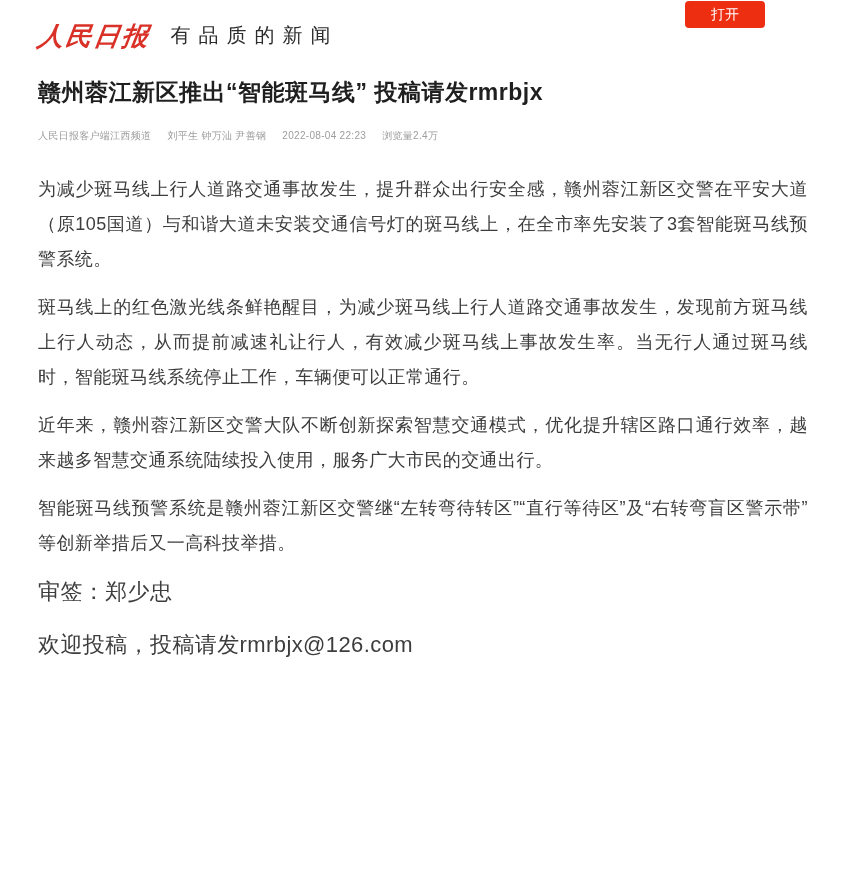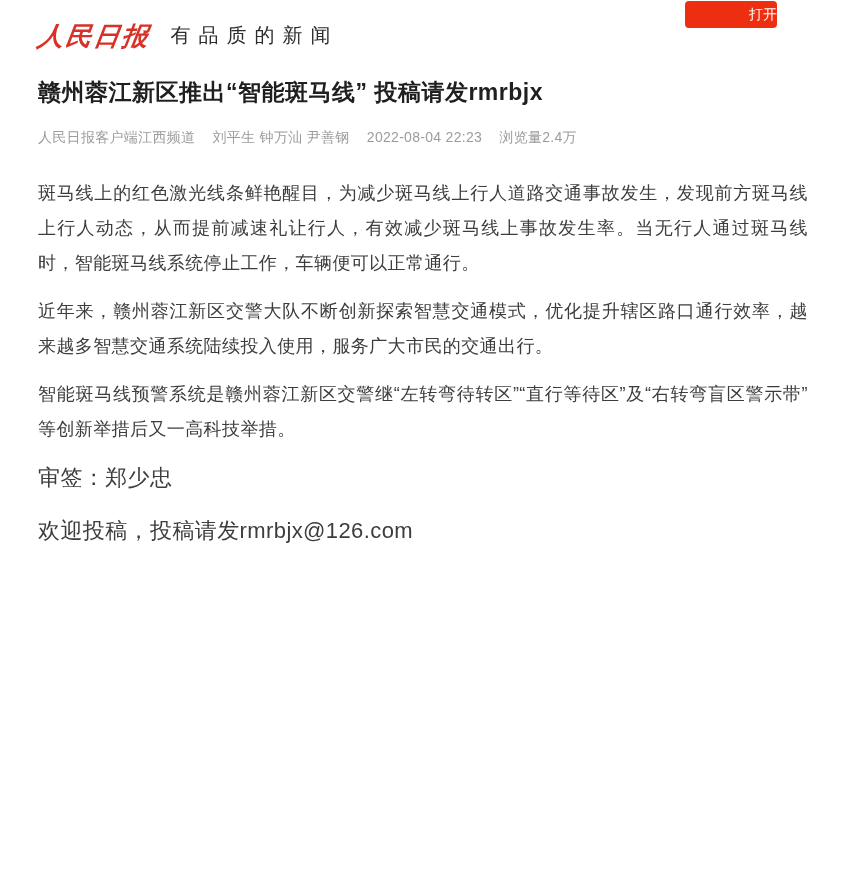--- a/index.html
+++ b/index.html
@@ -37,45 +37,45 @@
     font-size: 20px;
     font-weight: 400;
     color: #2d2d2d;
     letter-spacing: 8px;
     vertical-align: 3px;
   }
   .open-btn {
     position: absolute;
     left: 685px;
     top: 1px;
-    width: 92px;
+    width: 80px;
     height: 27px;
     background: #ee2e10;
     color: #ffffff;
     border: none;
     border-radius: 4px;
     font-size: 14px;
     font-family: inherit;
     cursor: pointer;
     line-height: 27px;
-    text-align: right;
+    text-align: center;
     padding: 0;
   }
   
   .title {
     margin: 24px 38px 0 38px;
     font-size: 23px;
     font-weight: bold;
     color: #1f1f1f;
     line-height: 32px;
     letter-spacing: 0.5px;
   }
   .meta {
     margin: 21px 38px 0 38px;
-    font-size: 14px;
+    font-size: 10px;
     color: #9c9c9c;
     letter-spacing: 0.3px;
   }
   .meta span { margin-right: 13px; }
   .meta span:last-child { margin-right: 0; }
   
   .article-body {
     margin: 29px 38px 0 38px;
   }
   .article-body p {
@@ -110,20 +110,21 @@
   <h1 class="title">赣州蓉江新区推出“智能斑马线” 投稿请发rmrbjx</h1>
 
   <div class="meta">
     <span>人民日报客户端江西频道</span>
     <span>刘平生 钟万汕 尹善钢</span>
     <span>2022-08-04 22:23</span>
     <span>浏览量2.4万</span>
   </div>
 
   <div class="article-body">
+      <p>为减少斑马线上行人道路交通事故发生，提升群众出行安全感，赣州蓉江新区交警在平安大道（原105国道）与和谐大道未安装交通信号灯的斑马线上，在全市率先安装了3套智能斑马线预警系统。</p>
       <p>斑马线上的红色激光线条鲜艳醒目，为减少斑马线上行人道路交通事故发生，发现前方斑马线上行人动态，从而提前减速礼让行人，有效减少斑马线上事故发生率。当无行人通过斑马线时，智能斑马线系统停止工作，车辆便可以正常通行。</p>
       <p>近年来，赣州蓉江新区交警大队不断创新探索智慧交通模式，优化提升辖区路口通行效率，越来越多智慧交通系统陆续投入使用，服务广大市民的交通出行。</p>
       <p>智能斑马线预警系统是赣州蓉江新区交警继“左转弯待转区”“直行等待区”及“右转弯盲区警示带”等创新举措后又一高科技举措。</p>
     </div>
 
   <p class="signoff">审签：郑少忠</p>
 
   <p class="contribution">欢迎投稿，投稿请发rmrbjx@126.com</p>
 
 </div>

